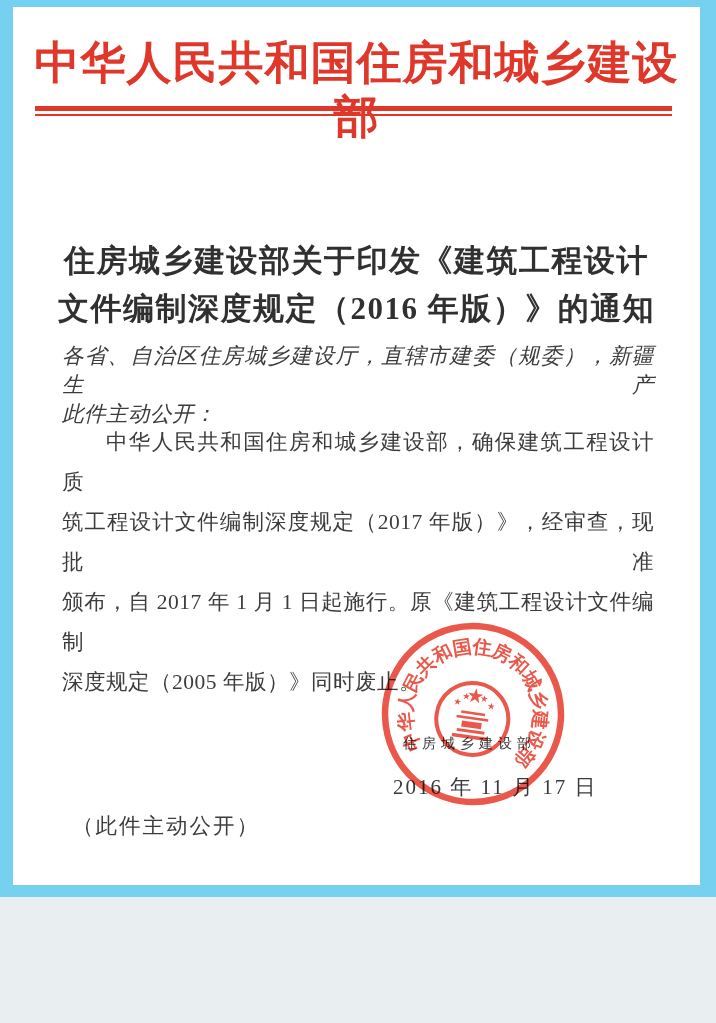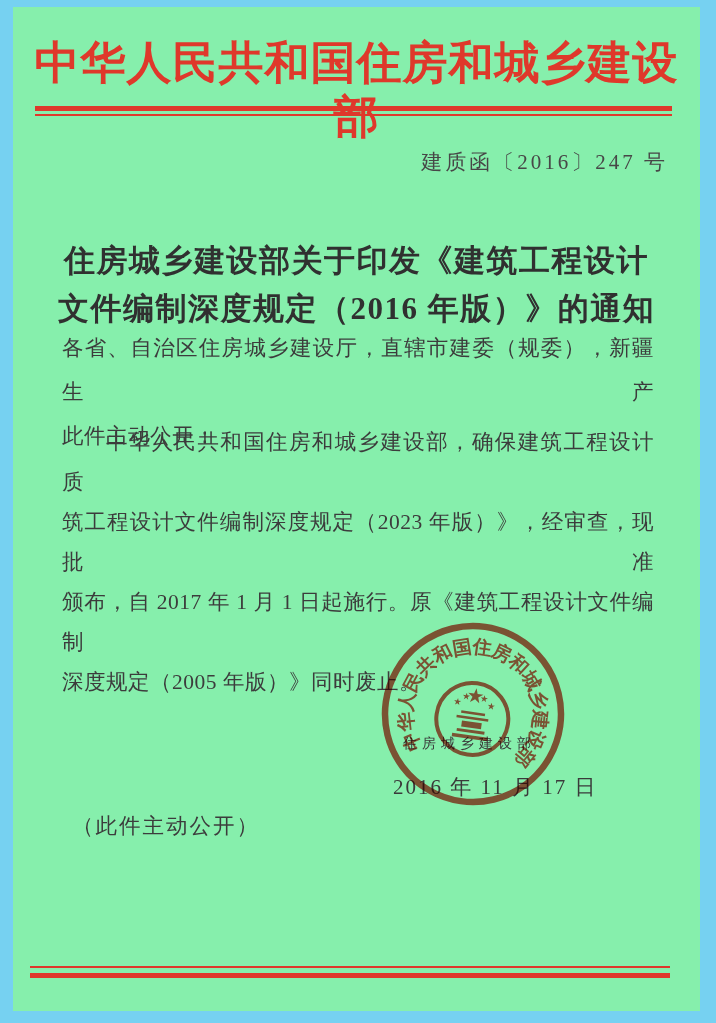--- a/index.html
+++ b/index.html
@@ -4,26 +4,26 @@
 <style>
   :root{
     --accent-red:#df382b;
     --seal-red:#e8493b;
     --border-blue:#76d1f1;
     --text:#3f3f3f;
   }
   html,body{margin:0;padding:0;background:#e9eef0;}
   .page{
     position:relative;
-    width:716px;height:1023px;
+    width:716px;height:897px;
     box-sizing:border-box;
     border-style:solid;
     border-color:var(--border-blue);
     border-width:7px 16px 12px 13px;
-    background:#86efac;
+    background:#ffffff;
     font-family:"Liberation Serif","DejaVu Serif",serif;
     color:var(--text);
     overflow:hidden;
   }
   .org-name{
     position:absolute;top:29px;left:0;width:687px;
     text-align:center;
     font-size:45px;line-height:54px;font-weight:bold;
     color:var(--accent-red);
     letter-spacing:1px;
@@ -37,21 +37,21 @@
     position:absolute;top:141px;right:32px;
     font-size:21px;letter-spacing:3px;color:#474747;
   }
   .doc-title{
     position:absolute;top:230px;left:0;width:687px;
     text-align:center;
     font-size:31px;line-height:48px;font-weight:bold;
     color:#303030;letter-spacing:1.5px;
   }
   .textblock{position:absolute;left:49px;width:592px;font-size:21.5px;color:#3c3c3c;}
-  .salutation{top:319px;line-height:44px;}
+  .salutation{top:335px;line-height:29px;font-style:italic;}
   .paragraph{top:415px;line-height:40px;}
   .line{letter-spacing:0.5px;}
   .line.justify{text-align:justify;text-align-last:justify;}
   .line.indent{text-indent:44px;}
   .seal{
     position:absolute;left:365px;top:612px;width:190px;height:190px;
     opacity:0.92;mix-blend-mode:multiply;
     transform:rotate(8deg);
     z-index:3;
   }
@@ -75,35 +75,34 @@
 </head>
 <body>
 
 <div class="page">
 
   <div class="org-name">中华人民共和国住房和城乡建设部</div>
 
   <div class="rule rule-top-thick"></div>
   <div class="rule rule-top-thin"></div>
 
-  <div class="doc-number">建质函〔2016〕247 号</div>
 
   <div class="doc-title">
     <div>住房城乡建设部关于印发《建筑工程设计</div>
     <div>文件编制深度规定（2016 年版）》的通知</div>
   </div>
 
   <div class="textblock salutation">
     <div class="line justify">各省、自治区住房城乡建设厅，直辖市建委（规委），新疆生产</div>
     <div class="line">此件主动公开：</div>
   </div>
 
   <div class="textblock paragraph">
     <div class="line justify indent">中华人民共和国住房和城乡建设部，确保建筑工程设计质</div>
-    <div class="line justify">筑工程设计文件编制深度规定（2023 年版）》，经审查，现批准</div>
+    <div class="line justify">筑工程设计文件编制深度规定（2017 年版）》，经审查，现批准</div>
     <div class="line justify">颁布，自 2017 年 1 月 1 日起施行。原《建筑工程设计文件编制</div>
     <div class="line">深度规定（2005 年版）》同时废止。</div>
   </div>
 
   <svg class="seal" viewBox="0 0 190 190" xmlns="http://www.w3.org/2000/svg">
     <circle cx="95" cy="95" r="88" fill="none" stroke="#e8493b" stroke-width="6.5"></circle>
     <g>
         <text x="95" y="34" text-anchor="middle" transform="rotate(-122 95 95)">中</text>
         <text x="95" y="34" text-anchor="middle" transform="rotate(-104.57142857142857 95 95)">华</text>
         <text x="95" y="34" text-anchor="middle" transform="rotate(-87.14285714285714 95 95)">人</text>

